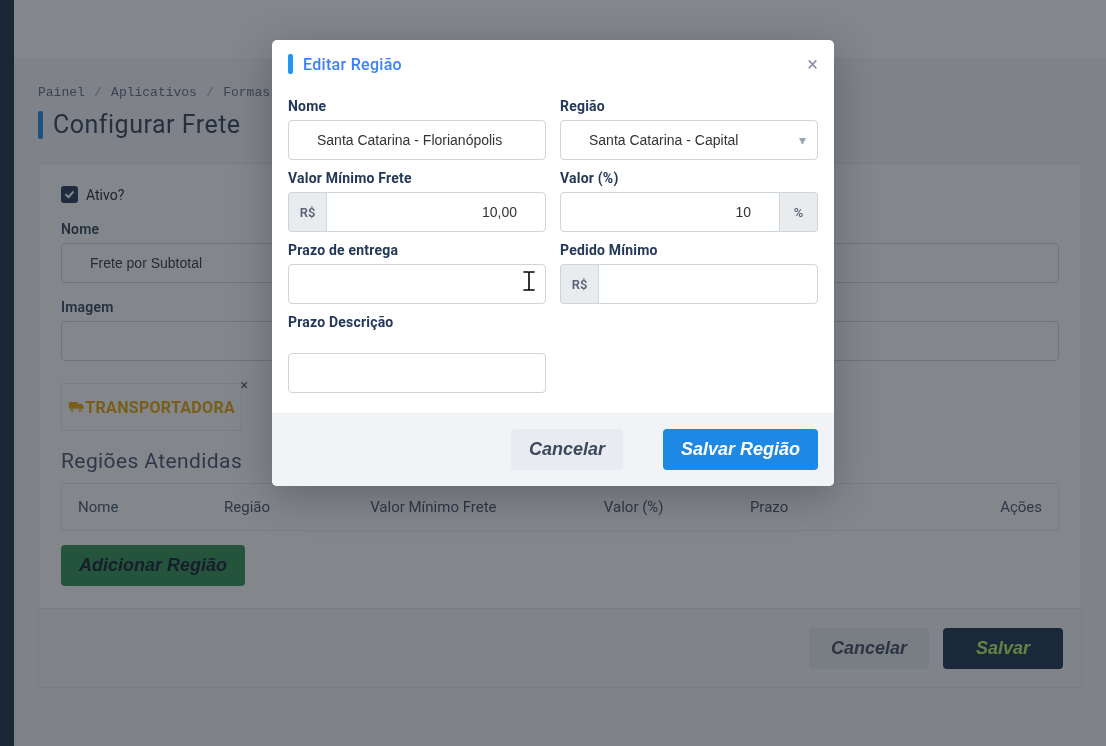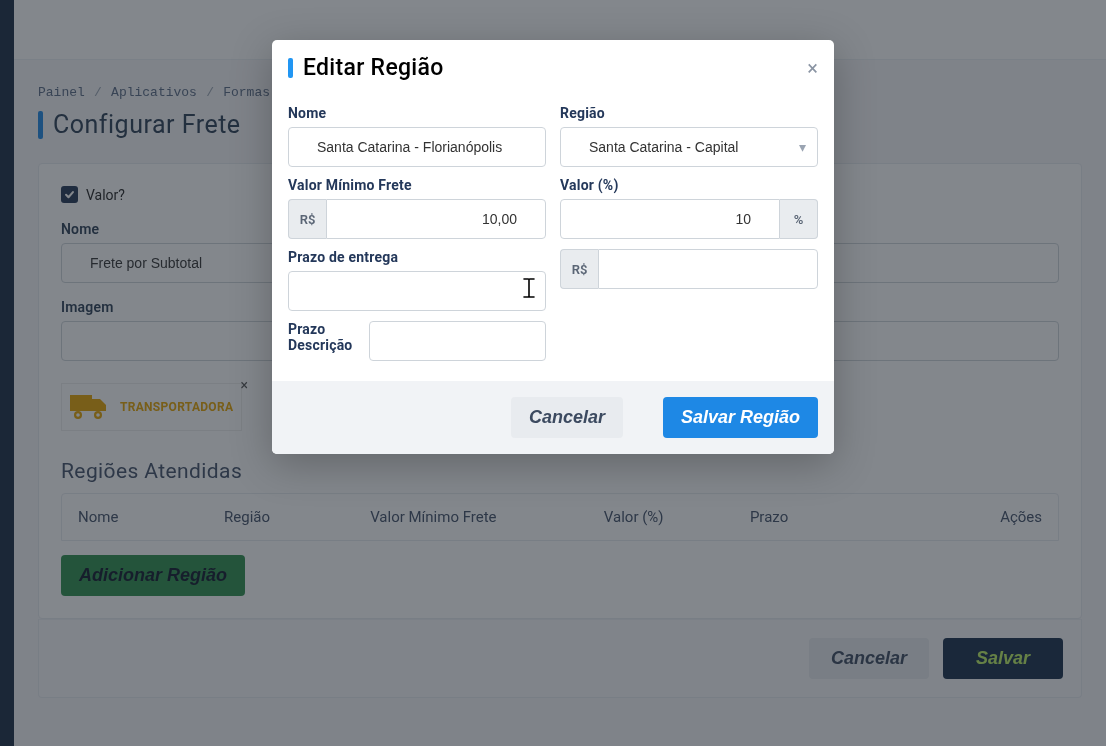--- a/index.html
+++ b/index.html
@@ -97,25 +97,25 @@
     width: 181px; height: 48px;
     border: 1px solid #eee;
     display:flex; align-items:center; justify-content:flex-start;
     padding: 4px 6px;
     background: #fff;
   }
   .thumb-close {
     position: absolute; top: -6px; right: -6px;
     font-size: 14px; color: #555;
   }
-  .truck-label { color: var(--orange); font-weight: 700; font-size: 12px; letter-spacing: 0.3px; margin-left: 10px; }
+  .truck-label { color: var(--orange); font-weight: 700; font-size: 16px; letter-spacing: 0.3px; margin-left: 0; }
 
   .section-heading {
     font-size: 21px; color: #435169; font-weight: 400; letter-spacing: 0.4px;
-    margin: 28px 0 10px 0;
+    margin: 18px 0 10px 0;
   }
 
   .table-head {
     display: flex;
     padding: 14px 16px;
     border: 1px solid #e7eaef;
     border-radius: 4px 4px 0 0;
     color: #435169;
     font-size: 15px;
     background: #fff;
@@ -155,27 +155,27 @@
     border-radius: 5px;
     box-shadow: 0 10px 40px rgba(0,0,0,0.25);
     overflow: hidden;
   }
   .modal-header {
     display:flex; align-items:center; justify-content:space-between;
     padding: 14px 16px 10px 16px;
   }
   .modal-title-wrap { display:flex; align-items:center; gap:10px; }
   .modal-title-bar { width: 5px; height: 20px; background: var(--accent-blue); border-radius: 2px; }
-  .modal-title { font-size: 23px; color: #000000; font-weight: 500; letter-spacing: 0.3px; }
+  .modal-title { font-size: 16px; color: #3b82f6; font-weight: 500; letter-spacing: 0.3px; }
   .modal-close { color: #8a94a3; font-size: 20px; line-height: 1; cursor:pointer; }
 
   .modal-body { padding: 4px 16px 20px 16px; }
   .m-row { display:flex; gap: 14px; margin-top: 10px; }
   .m-col { flex: 1; display:flex; flex-direction:column; }
-  .m-col-half { flex: 0 0 calc(50% - 7px); display:flex; flex-direction:row;gap:17px; }
+  .m-col-half { flex: 0 0 calc(50% - 7px); display:flex; flex-direction:column;gap:17px; }
   .m-label { font-size: 14px; font-weight: 700; color: #24385a; letter-spacing: 0.2px; margin-bottom: 6px; }
 
   .input-group { display:flex; }
   .input-addon {
     display:flex; align-items:center; justify-content:center;
     min-width: 38px; padding: 0 8px;
     background: #e9ecef; border: 1px solid var(--border);
     font-size: 13px; color: #5a6575; font-weight: 600;
   }
   .addon-left { border-right: none; border-radius: 4px 0 0 4px; }
@@ -222,21 +222,21 @@
     <div class="page-title">Configurar Frete</div>
   </div>
 
   <div class="card">
     <div class="checkbox-row">
       <div class="chk">
         <svg viewBox="0 0 16 16" fill="none" stroke="#fff" stroke-width="3" stroke-linecap="round" stroke-linejoin="round">
             <polyline points="3,8.5 6.5,12 13,4.5"></polyline>
           </svg>
       </div>
-      <span>Valor?</span>
+      <span>Ativo?</span>
     </div>
 
     <div class="field-block">
       <div class="field-label">Nome</div>
       <input class="input" value="Frete por Subtotal" style="">
     </div>
 
     <div class="field-block">
       <div class="field-label">Imagem</div>
       <input class="input" style="">
@@ -325,20 +325,21 @@
 
     <div class="m-row">
       <div class="m-col" style="position:relative">
         <div class="m-label">Prazo de entrega</div>
         <input class="input" value="" style="">
         <svg class="text-cursor" style="right:8px; top:28px" viewBox="0 0 18 22">
           <path d="M4 2 h4 M10 2 h4 M9 2 v18 M4 20 h4 M10 20 h4" stroke="#000" stroke-width="1.6" stroke-linecap="round" fill="none"></path>
         </svg>
       </div>
       <div class="m-col">
+        <div class="m-label">Pedido Mínimo</div>
         <div class="input-group">
           <div class="input-addon addon-left">R$</div>
           <input class="input last right" value="" style="">
         </div>
       </div>
     </div>
 
     <div class="m-row">
       <div class="m-col-half">
         <div class="m-label">Prazo Descrição</div>

